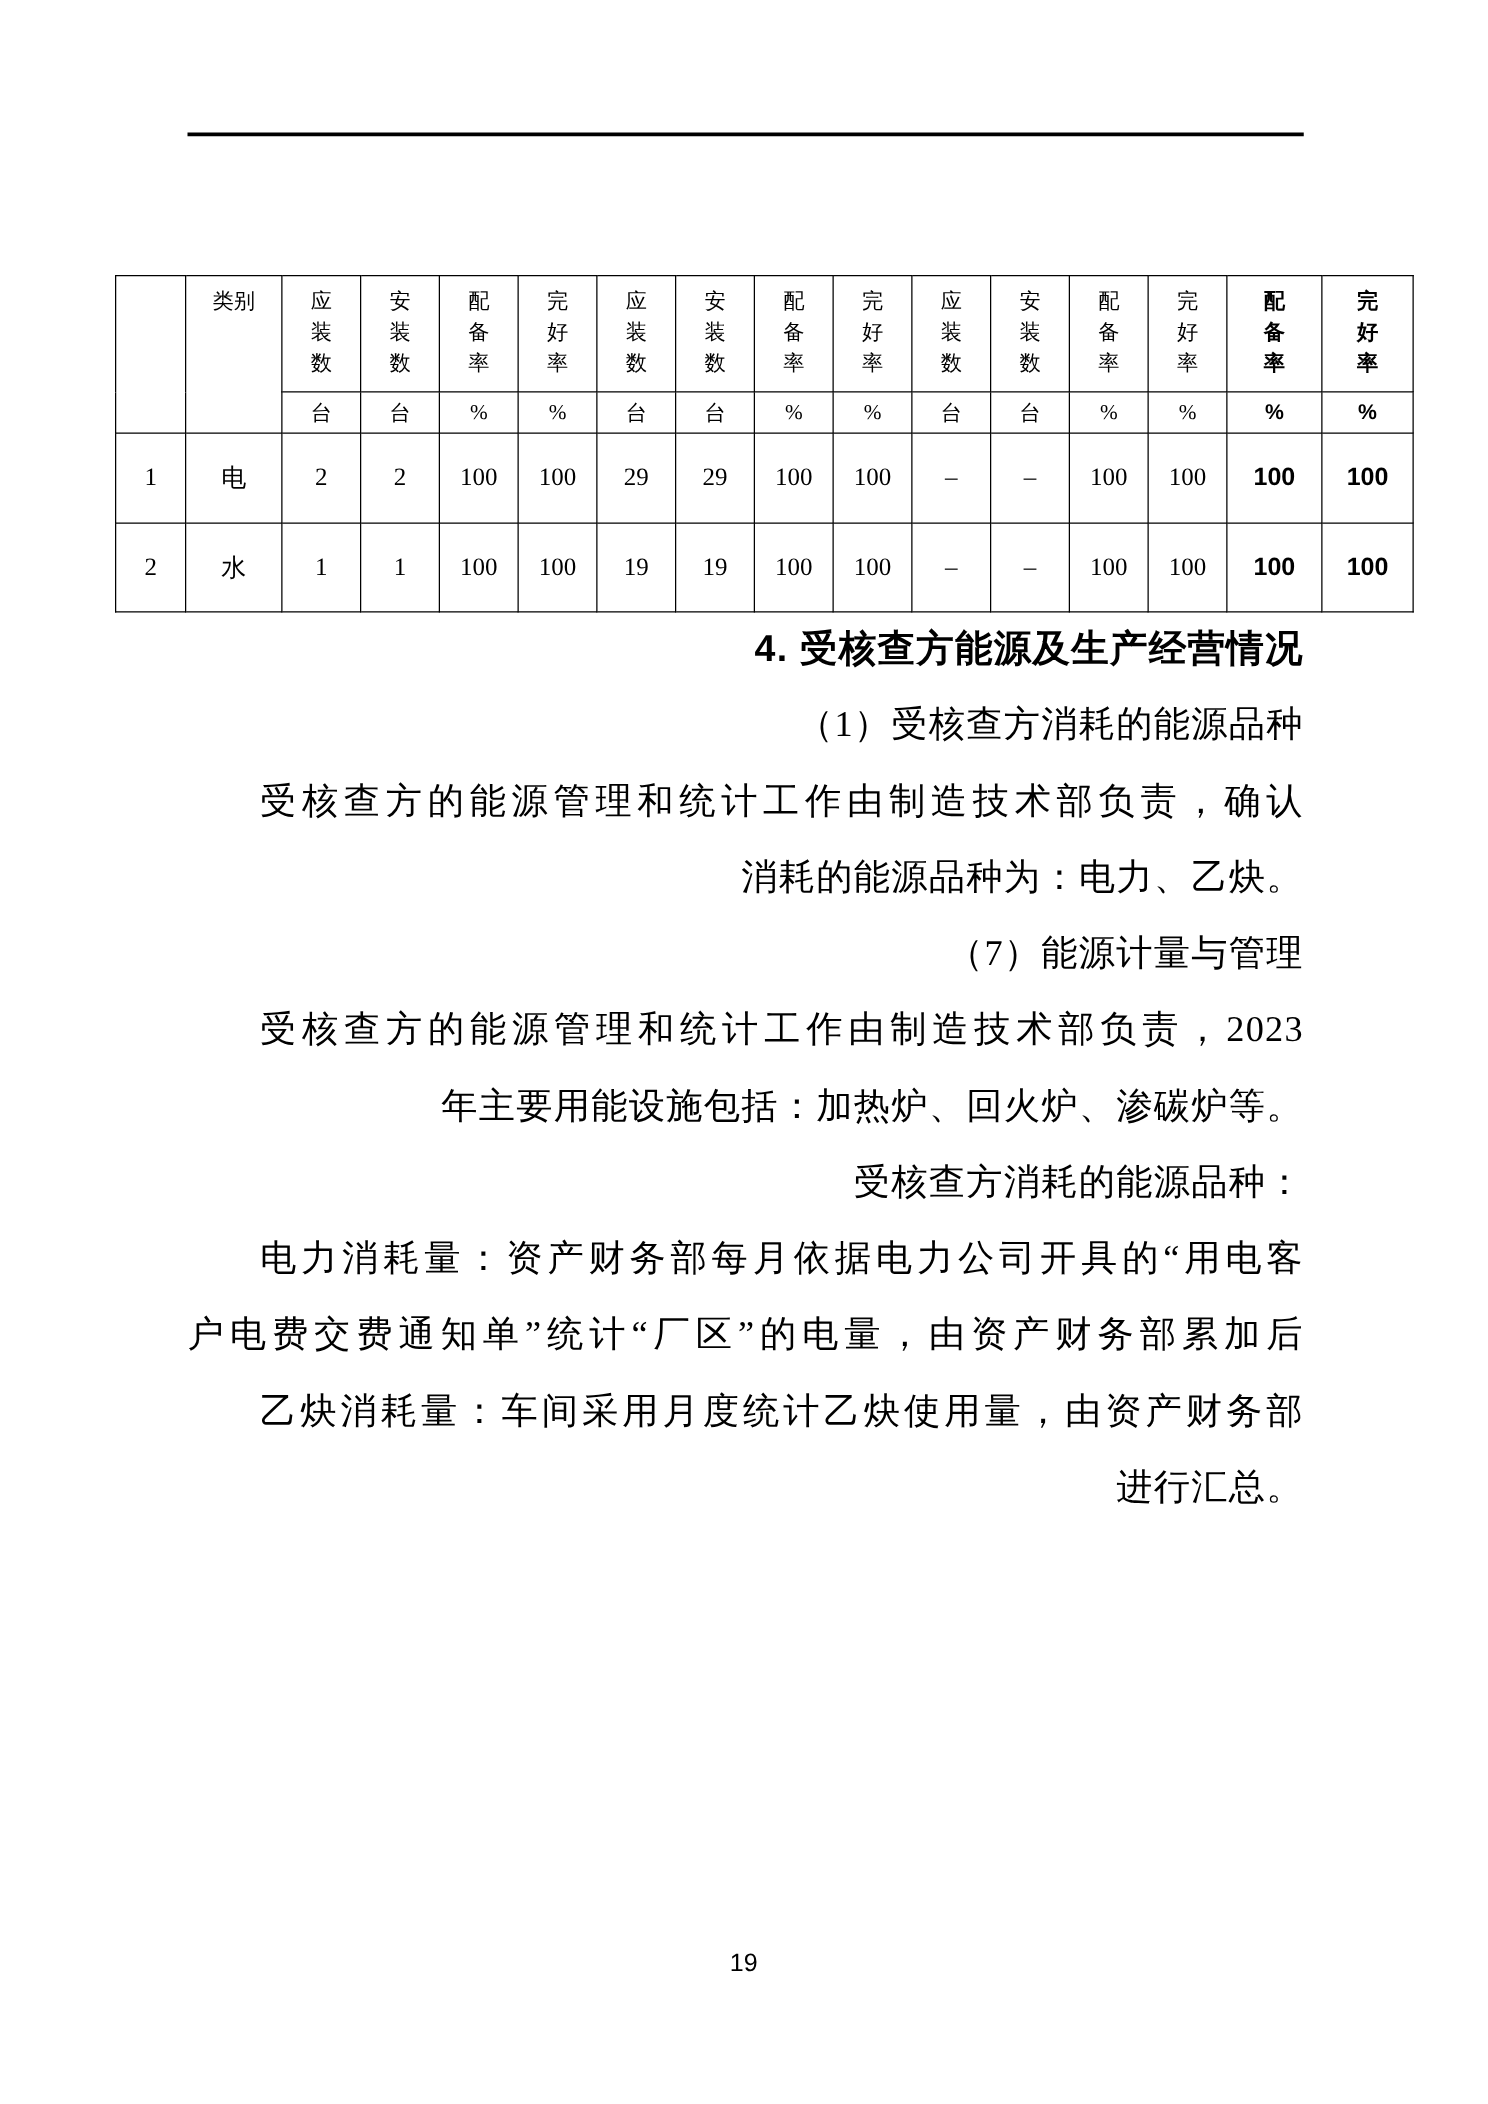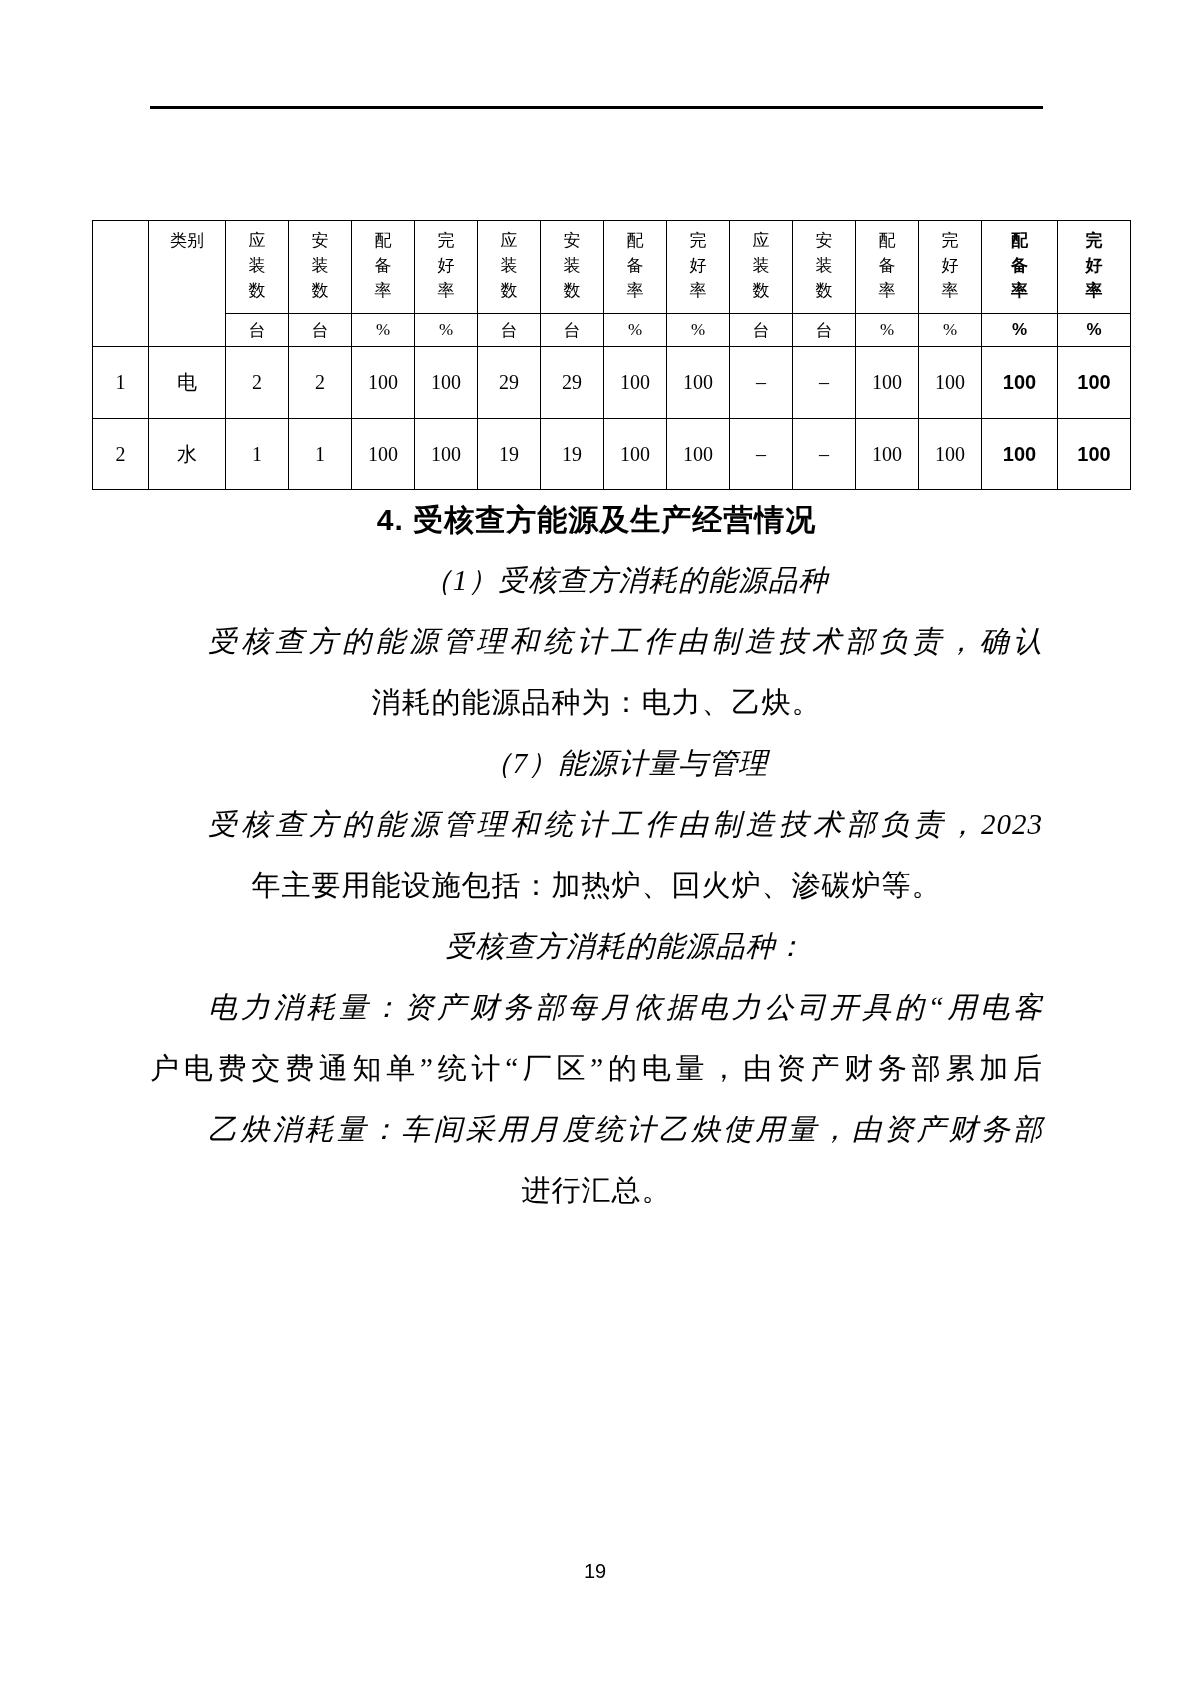--- a/index.html
+++ b/index.html
@@ -29,28 +29,28 @@
   tr.urow{height:33px;}
   tr.urow td{font-size:17px;vertical-align:middle;line-height:normal;padding:0;}
   tr.drow td{font-size:20px;vertical-align:middle;line-height:normal;}
   tr.r1{height:72px;}
   tr.r2{height:71px;}
   .b{font-weight:700;font-family:"Liberation Sans","DejaVu Sans",sans-serif;}
 
   
   .content{position:absolute;left:150px;top:489px;width:893px;}
   .line{
-    height:61px;line-height:61px;font-size:29px;text-align:center;
+    height:61px;line-height:61px;font-size:29px;text-align:right;
     letter-spacing:1px;
   }
   .line.heading{
     font-size:30px;font-weight:700;
     font-family:"Liberation Sans","DejaVu Sans",sans-serif;
   }
-  .indent{text-indent:58px;font-style:italic;}
+  .indent{text-indent:58px;}
   .stretch{text-align:justify;text-align-last:justify;}
 
   .page-number{
     position:absolute;left:0;top:1560px;width:1190px;text-align:center;
     font-size:20px;font-family:"Liberation Sans","DejaVu Sans",sans-serif;
   }
 </style>
 </head>
 <body>
 

